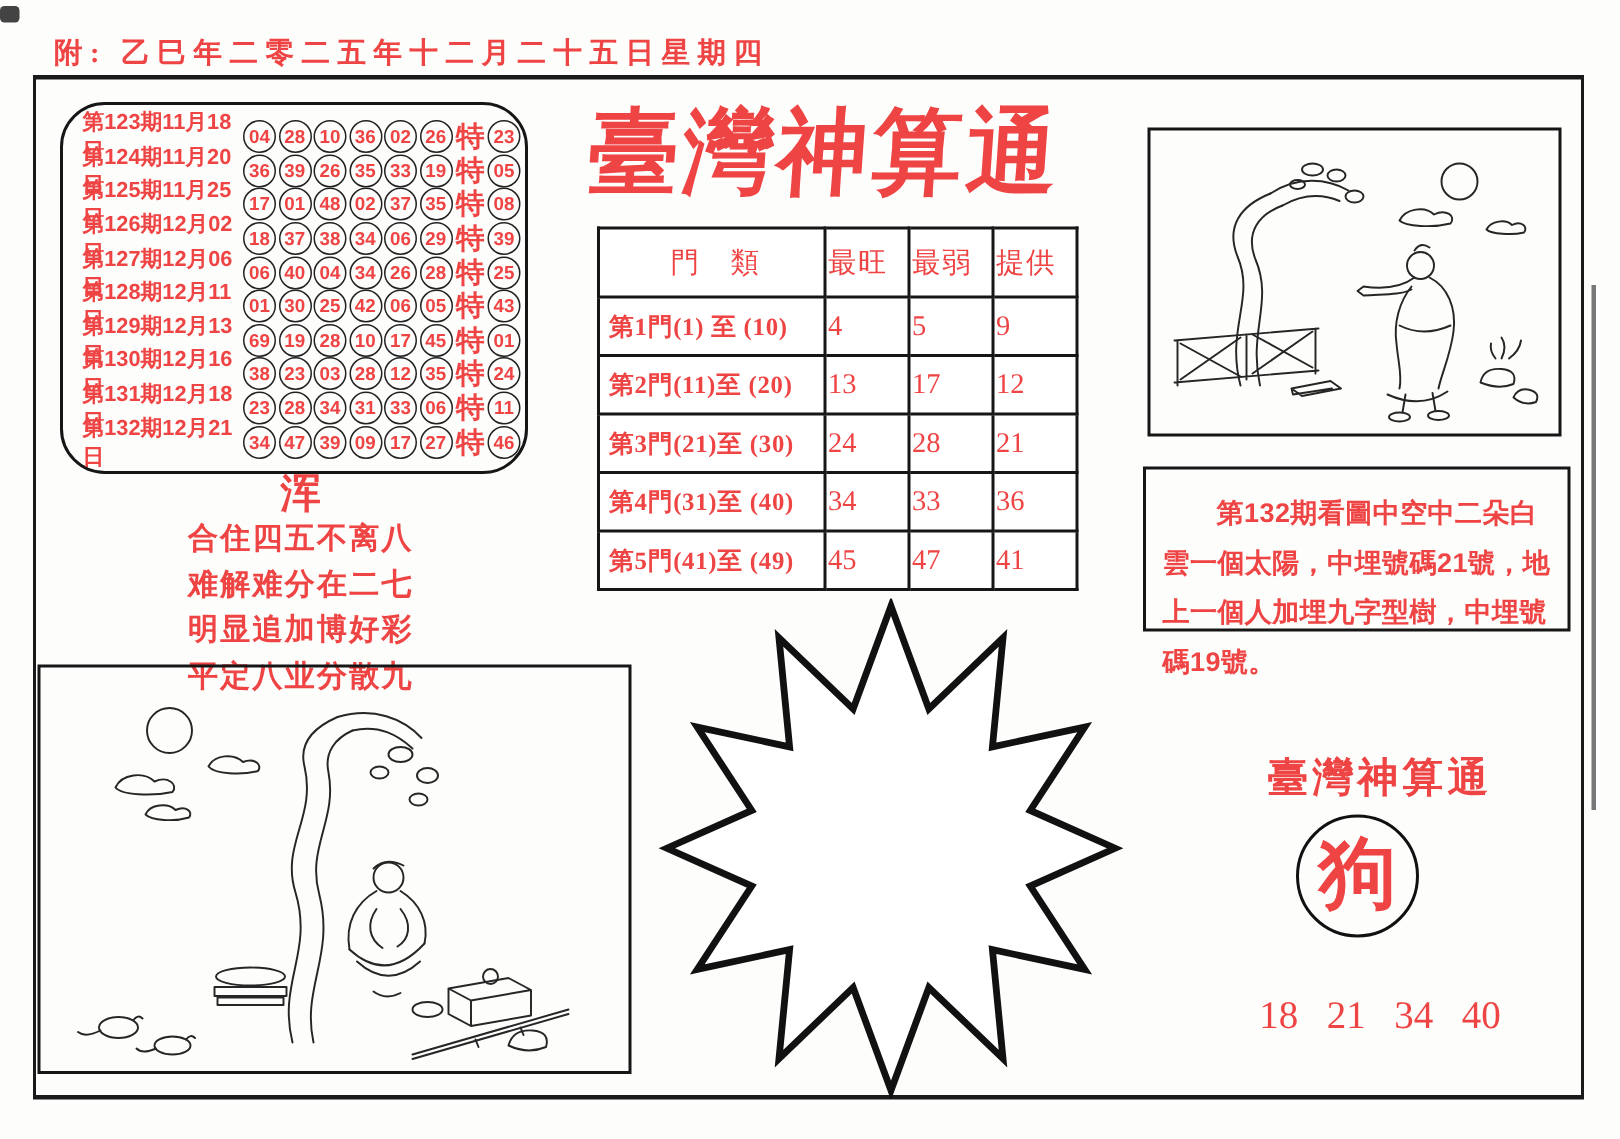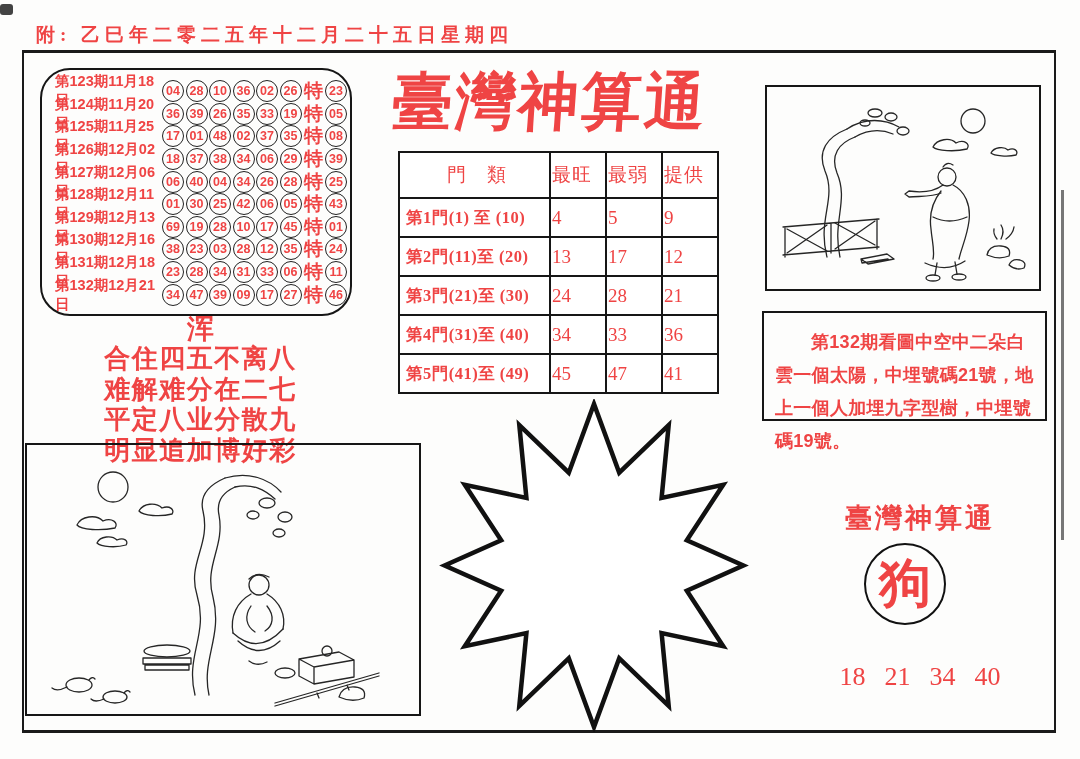--- a/index.html
+++ b/index.html
@@ -34,21 +34,21 @@
 
   
   .scene1{left:765px;top:85px;width:276px;height:206px;border:2px solid #161616;box-sizing:border-box;}
   .note{left:762px;top:311px;width:285px;height:110px;border:2px solid #161616;box-sizing:border-box;
         padding:13px 11px 0 11px;font-family:"Liberation Sans",sans-serif;font-size:18px;font-weight:600;
         line-height:33px;text-indent:2em;letter-spacing:0.3px;}
 
   
   .poem{left:78px;top:314px;width:245px;text-align:center;}
   .poem-title{font-size:27px;font-weight:bold;line-height:30px;}
-  .poem-line{font-size:26px;font-weight:600;line-height:30.5px;letter-spacing:1.5px;}
+  .poem-line{font-size:20px;font-weight:600;line-height:30.5px;letter-spacing:1.5px;}
 
   
   .scene2{left:25px;top:443px;width:396px;height:273px;border:2.5px solid #161616;box-sizing:border-box;}
 
   
   .starwrap{left:438px;top:399px;width:312px;height:333px;}
   .star-text{position:absolute;left:40px;top:70px;width:240px;font-size:18.5px;font-weight:bold;
              line-height:36.5px;text-indent:2em;font-family:"Liberation Sans",sans-serif;letter-spacing:0.3px;}
   .sball{display:inline-flex;align-items:center;justify-content:center;width:20px;height:20px;
          box-sizing:border-box;border:1.6px solid #111;border-radius:50%;font-size:12px;font-weight:bold;
@@ -271,22 +271,22 @@
     </svg>
   </div>
 
   <div class="abs note">第132期看圖中空中二朵白雲一個太陽，中埋號碼21號，地上一個人加埋九字型樹，中埋號碼19號。</div>
 
   <div class="abs poem">
     <div class="poem-title">浑</div>
     <div>
         <div class="poem-line">合住四五不离八</div>
         <div class="poem-line">难解难分在二七</div>
+        <div class="poem-line">明显追加博好彩</div>
         <div class="poem-line">平定八业分散九</div>
-        <div class="poem-line">明显追加博好彩</div>
       </div>
   </div>
 
   <div class="abs scene2">
     <svg width="391" height="268" viewBox="0 0 391 268">
       <circle class="ln" cx="86" cy="42" r="15"></circle>
       <path class="ln" d="M50,80 c4,-9 19,-11 26,-4 c9,-4 16,2 12,7 c-14,3 -34,2 -38,-3 z"></path>
       <path class="ln" d="M112,66 c4,-8 17,-9 23,-3 c8,-3 13,2 10,6 c-11,3 -29,2 -33,-3 z"></path>
       <path class="ln" d="M70,98 c3,-7 15,-8 20,-3 c7,-3 12,1 9,5 c-10,3 -25,2 -29,-2 z"></path>
       <g>

